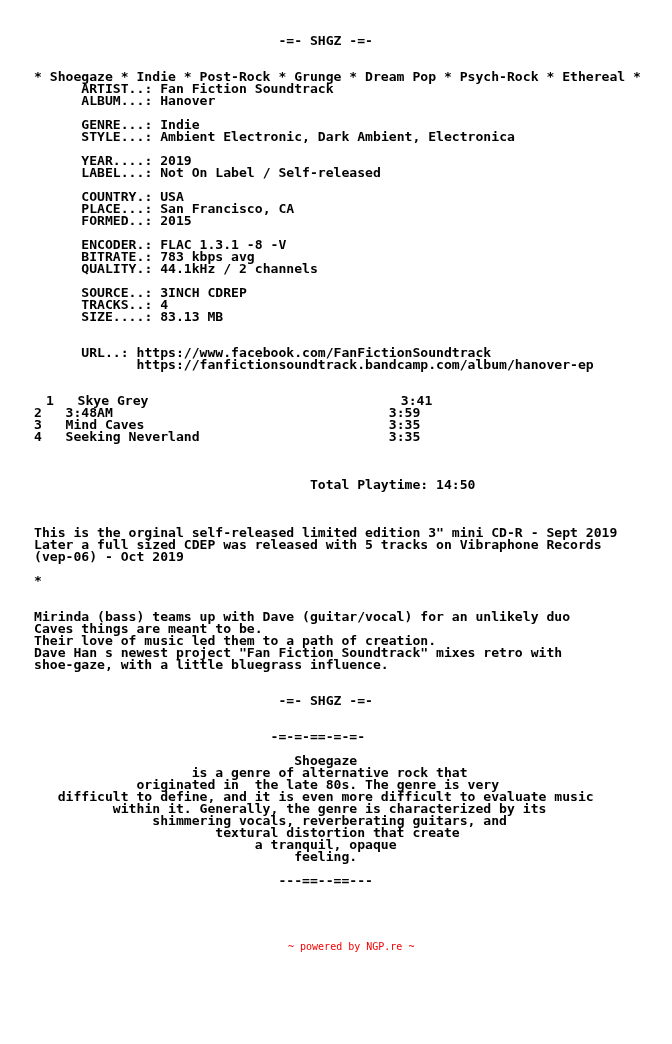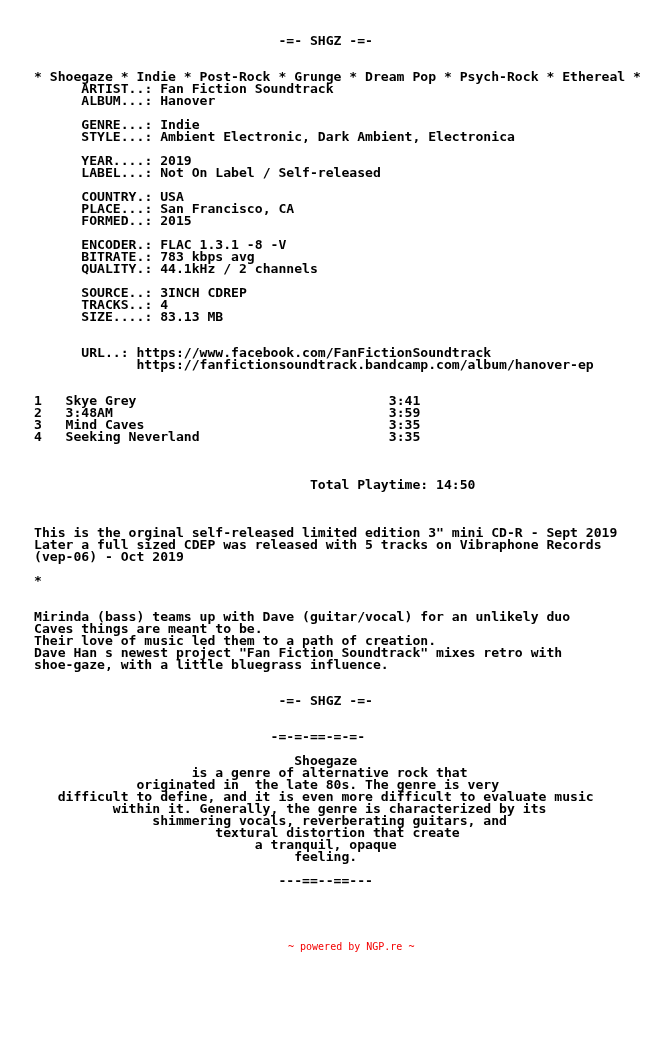--- a/index.html
+++ b/index.html
@@ -53,21 +53,21 @@
     <div class="line">      <span>PLACE...:</span> <span>San Francisco, CA</span></div>
     <div class="line">      <span>FORMED..:</span> <span>2015</span></div>
     <div class="line" style="margin-top: 12px;">      <span>ENCODER.:</span> <span>FLAC 1.3.1 -8 -V</span></div>
     <div class="line">      <span>BITRATE.:</span> <span>783 kbps avg</span></div>
     <div class="line">      <span>QUALITY.:</span> <span>44.1kHz / 2 channels</span></div>
     <div class="line" style="margin-top: 12px;">      <span>SOURCE..:</span> <span>3INCH CDREP</span></div>
     <div class="line">      <span>TRACKS..:</span> <span>4</span></div>
     <div class="line">      <span>SIZE....:</span> <span>83.13 MB</span></div>
     <div class="line" style="margin-top: 24px;">      <span>URL..:</span> <span>https://www.facebook.com/FanFictionSoundtrack</span></div>
     <div class="line">             <span>https://fanfictionsoundtrack.bandcamp.com/album/hanover-ep</span></div>
-    <div class="line" style="margin-top: 24px;"><span>1</span>   <span>Skye Grey</span>                                <span>3:41</span></div>
+    <div class="line" style="margin-top: 24px; margin-left: 12px;"><span>1</span>   <span>Skye Grey</span>                                <span>3:41</span></div>
     <div class="line"><span>2</span>   <span>3:48AM</span>                                   <span>3:59</span></div>
     <div class="line"><span>3</span>   <span>Mind Caves</span>                               <span>3:35</span></div>
     <div class="line"><span>4</span>   <span>Seeking Neverland</span>                        <span>3:35</span></div>
     <div class="line" style="margin-top: 36px;">                                   <span>Total Playtime:</span> <span>14:50</span></div>
     <div class="line" style="margin-top: 36px;"><span>This is the orginal self-released limited edition 3" mini CD-R - Sept 2019</span></div>
     <div class="line"><span>Later a full sized CDEP was released with 5 tracks on Vibraphone Records</span></div>
     <div class="line"><span>(vep-06) - Oct 2019</span></div>
     <div class="line" style="margin-top: 12px;"><span>*</span></div>
     <div class="line" style="margin-top: 24px;"><span>Mirinda (bass) teams up with Dave (guitar/vocal) for an unlikely duo</span></div>
     <div class="line"><span>Caves things are meant to be.</span></div>

